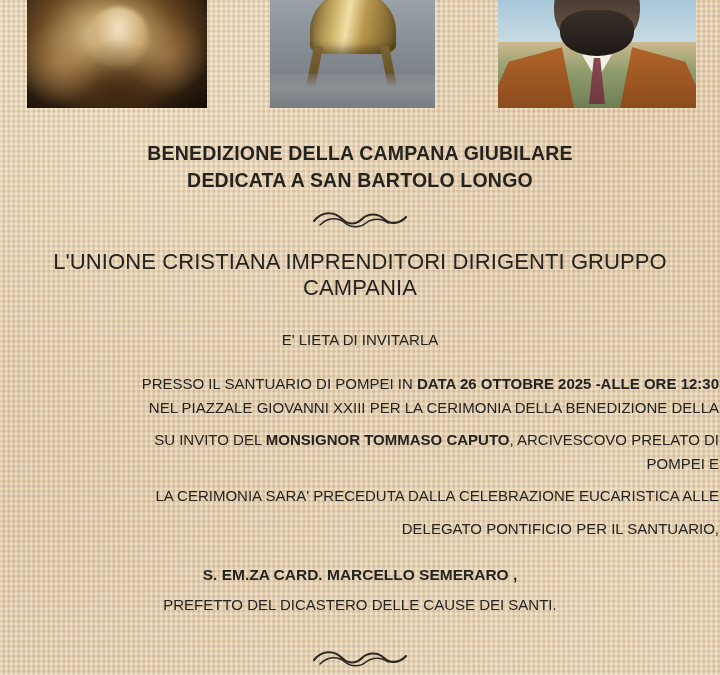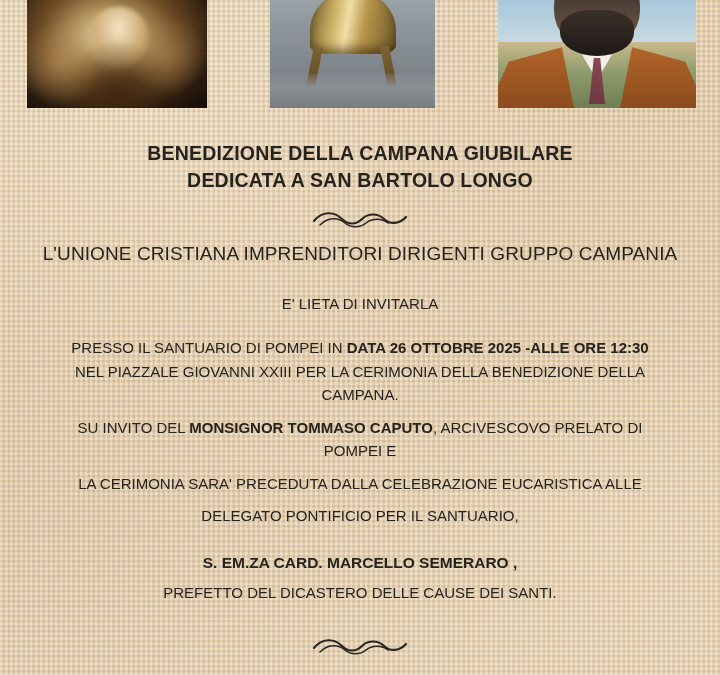--- a/index.html
+++ b/index.html
@@ -195,37 +195,37 @@
 
   .swirl {
     margin: 14px auto 10px auto;
     width: 100px;
     height: 22px;
     color: #2a2723;
   }
   .swirl svg { display: block; }
 
   .org {
-    font-size: 19px;
+    font-size: 22px;
     letter-spacing: 0.1px;
-    margin-top: 13px;
+    margin-top: 19px;
     color: #26231f;
   }
   .invite {
     font-size: 15px;
     margin-top: 30px;
     color: #26231f;
   }
   .body-block {
     margin-top: 24px;
     font-size: 15px;
     line-height: 23.5px;
     color: #26231f;
   }
-  .body-block p { margin: 0; }
+  .body-block p { margin: 0; text-align: right; }
   .body-block .gap { margin-top: 9px; }
   b { font-weight: bold; }
 
   .cardinal {
     margin-top: 26px;
     font-size: 15.5px;
     font-weight: bold;
     color: #26231f;
     border-radius: 6px;
   }
@@ -279,21 +279,20 @@
 
     <div class="org">L'UNIONE CRISTIANA IMPRENDITORI DIRIGENTI GRUPPO CAMPANIA</div>
 
     <div class="invite">E' LIETA DI INVITARLA</div>
 
     <div class="body-block">
       <p>
         <span>PRESSO IL SANTUARIO DI POMPEI IN </span><b>DATA 26 OTTOBRE 2025 -ALLE ORE 12:30</b>
       </p>
       <p>NEL PIAZZALE GIOVANNI XXIII PER LA CERIMONIA DELLA BENEDIZIONE DELLA</p>
-      <p>CAMPANA.</p>
       <p class="gap">
         <span>SU INVITO DEL </span><b>MONSIGNOR TOMMASO CAPUTO</b><span>, ARCIVESCOVO PRELATO DI</span>
       </p>
       <p>POMPEI E</p>
       <p class="gap">LA CERIMONIA SARA' PRECEDUTA DALLA CELEBRAZIONE EUCARISTICA ALLE</p>
       <p class="gap">DELEGATO PONTIFICIO PER IL SANTUARIO,</p>
     </div>
 
     <div class="cardinal">S. EM.ZA CARD. MARCELLO SEMERARO ,</div>
     <div class="cardinal-sub">PREFETTO DEL DICASTERO DELLE CAUSE DEI SANTI.</div>

